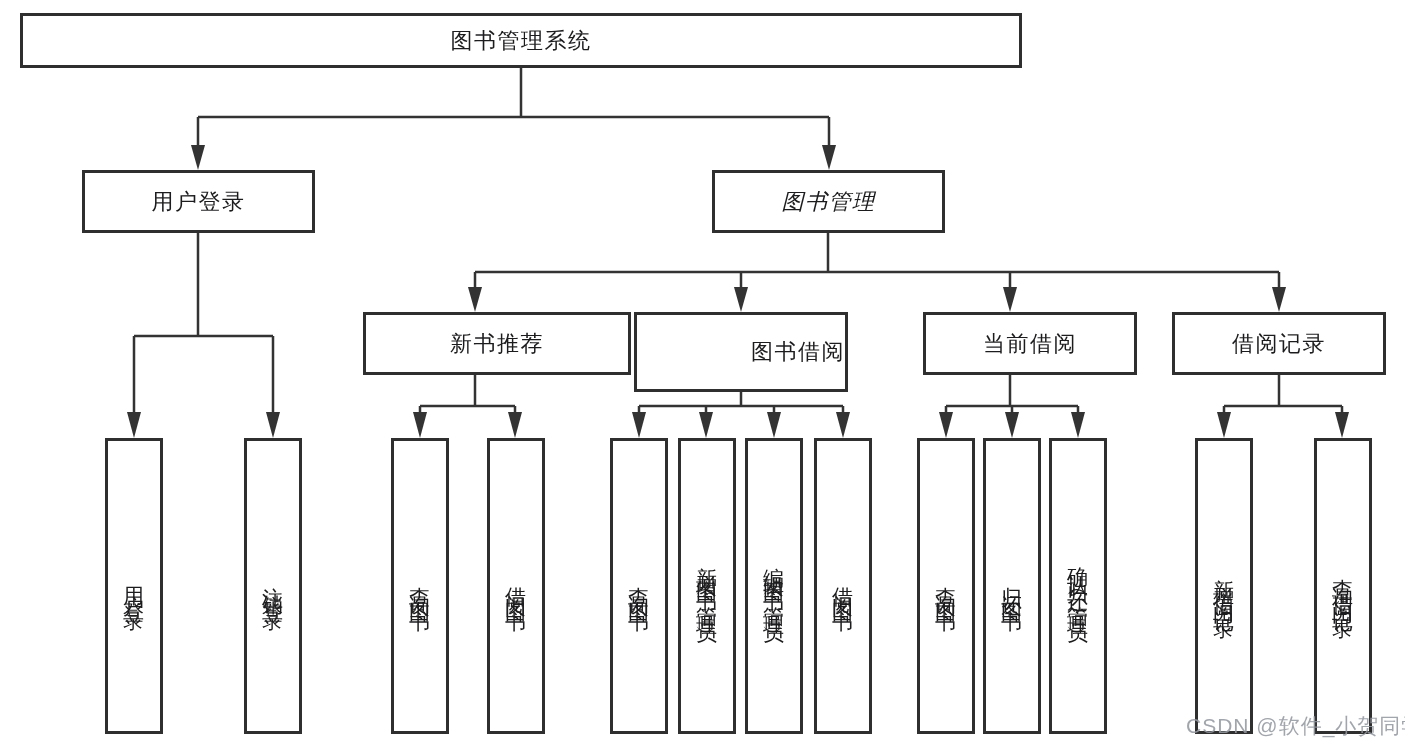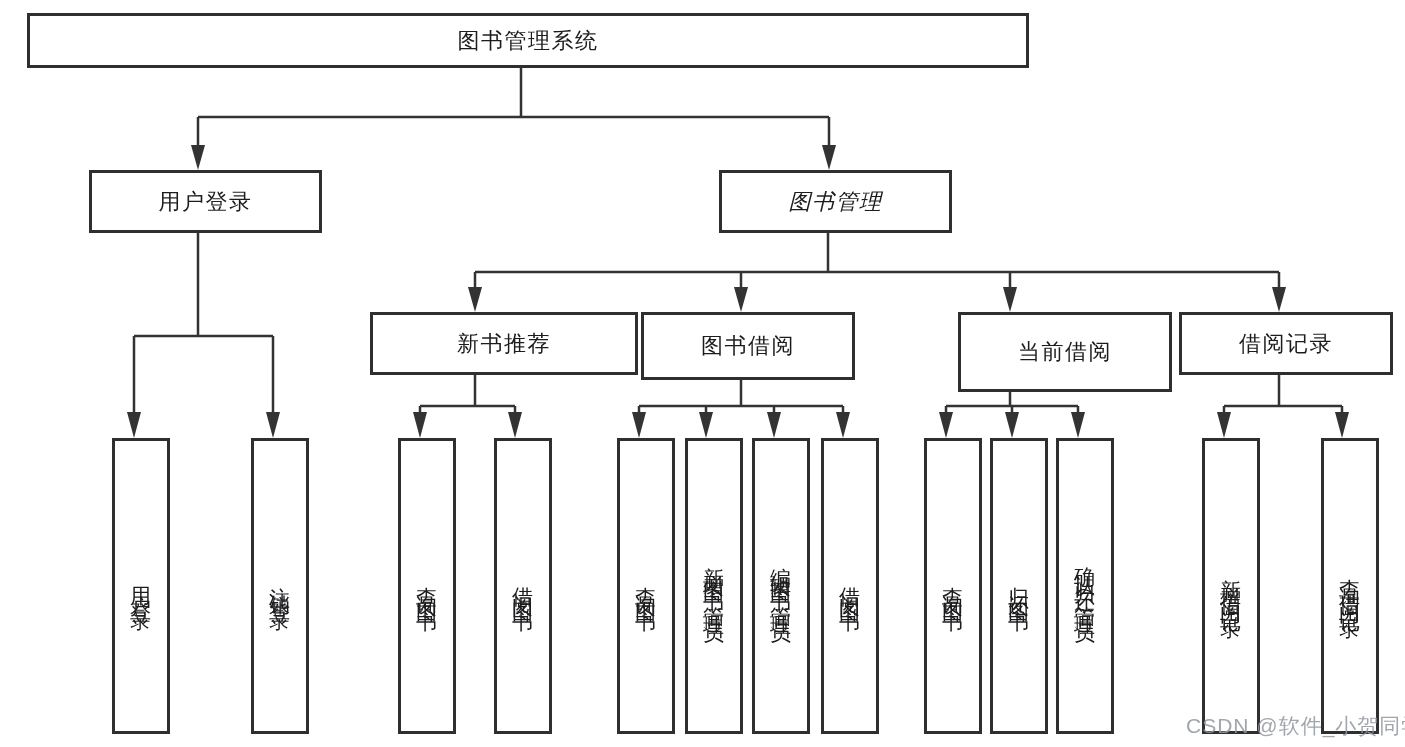--- a/index.html
+++ b/index.html
@@ -9,37 +9,36 @@
     background:#ffffff;
     font-family:"Liberation Sans","DejaVu Sans",sans-serif;
     overflow:hidden;
   }
   .connectors{position:absolute;left:0;top:0;}
   .box{
     position:absolute;box-sizing:border-box;
     border:3px solid #2f2f2f;background:#ffffff;
     display:flex;align-items:center;justify-content:center;
     color:#1c1c1e;
-    margin-left:7px;
   }
   .hbox{font-size:22px;letter-spacing:1.5px;}
   .vbox{font-size:21px;}
   .vbox .vtext{
     writing-mode:vertical-rl;
     text-orientation:mixed;
     letter-spacing:8px;
     line-height:1;
   }
   
   #root-box{left:20px;top:13px;width:1002px;height:55px;}
   #l2-user-login{left:82px;top:170px;width:233px;height:63px;}
   #l2-book-mgmt{left:712px;top:170px;width:233px;height:63px;font-style:italic;}
   #l3-new-book{left:363px;top:312px;width:268px;height:63px;}
-  #l3-book-borrow{left:634px;top:312px;width:214px;height:68px;}
-  #l3-current-borrow{left:951px;top:312px;width:214px;height:80px;}
+  #l3-book-borrow{left:634px;top:312px;width:214px;height:80px;justify-content:flex-end;}
+  #l3-current-borrow{left:923px;top:312px;width:214px;height:63px;}
   #l3-borrow-record{left:1172px;top:312px;width:214px;height:63px;}
   .leaf{top:438px;width:58px;height:296px;}
   #lf-u1{left:105px;} #lf-u2{left:244px;}
   #lf-n1{left:391px;} #lf-n2{left:487px;}
   #lf-b1{left:610px;} #lf-b2{left:678px;} #lf-b3{left:745px;} #lf-b4{left:814px;}
   #lf-c1{left:917px;} #lf-c2{left:983px;} #lf-c3{left:1049px;}
   #lf-r1{left:1195px;} #lf-r2{left:1314px;}
   .watermark{
     position:absolute;left:1186px;top:712px;z-index:6;
     font-size:21px;color:rgba(148,153,160,0.88);

